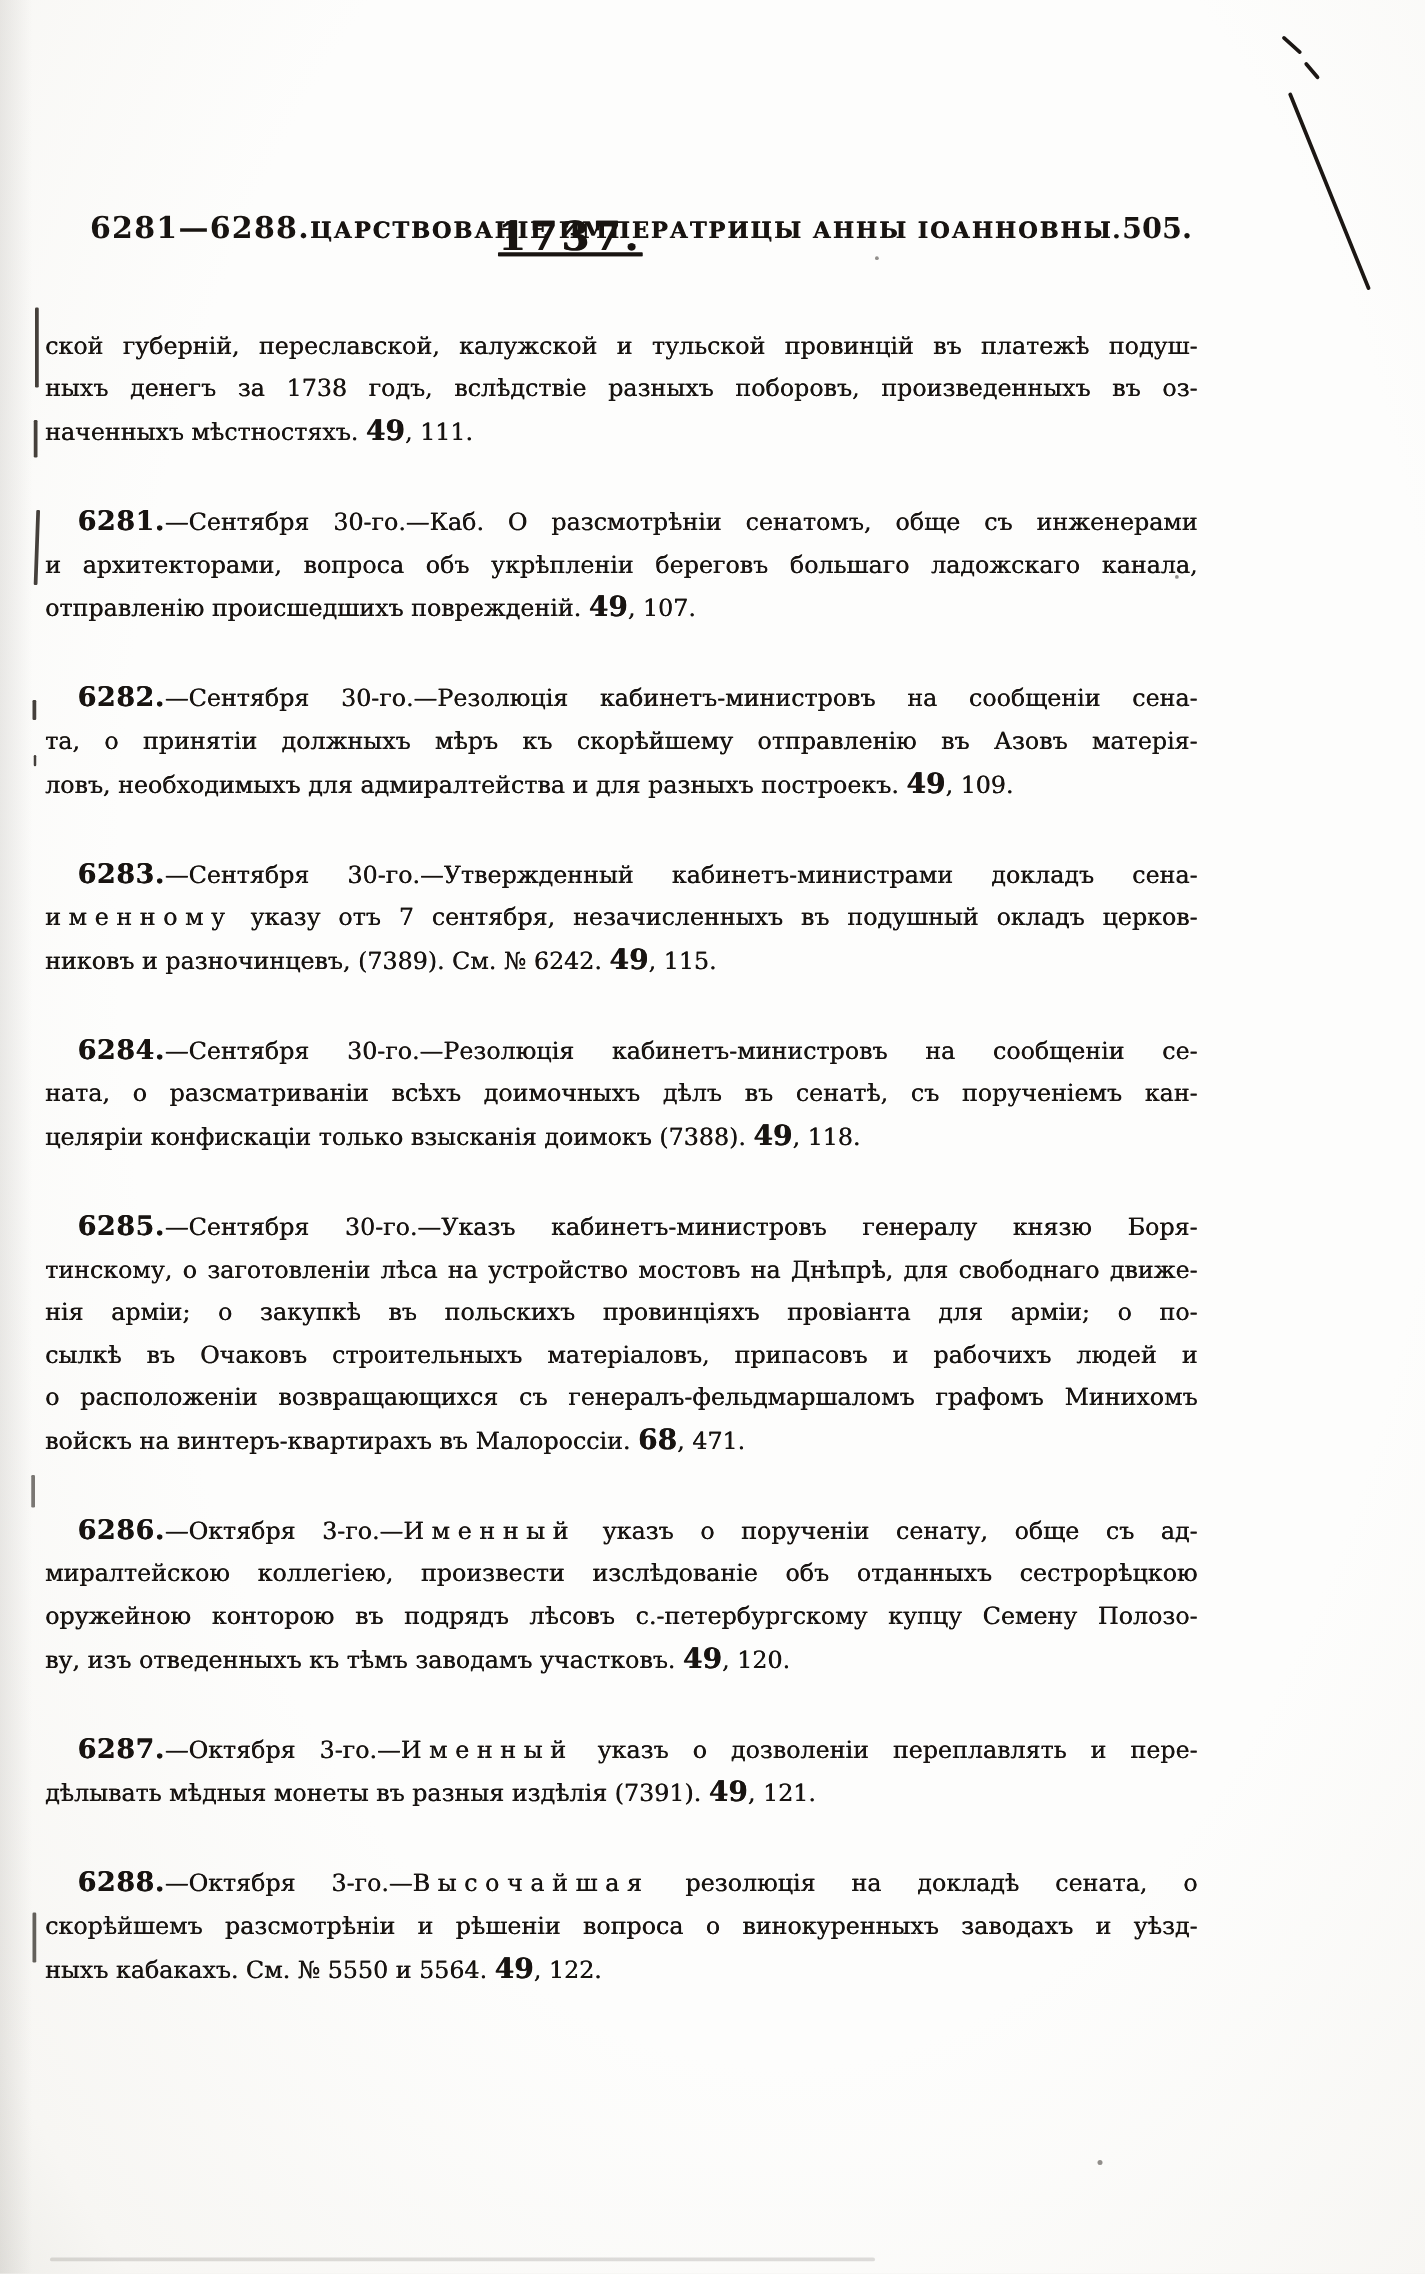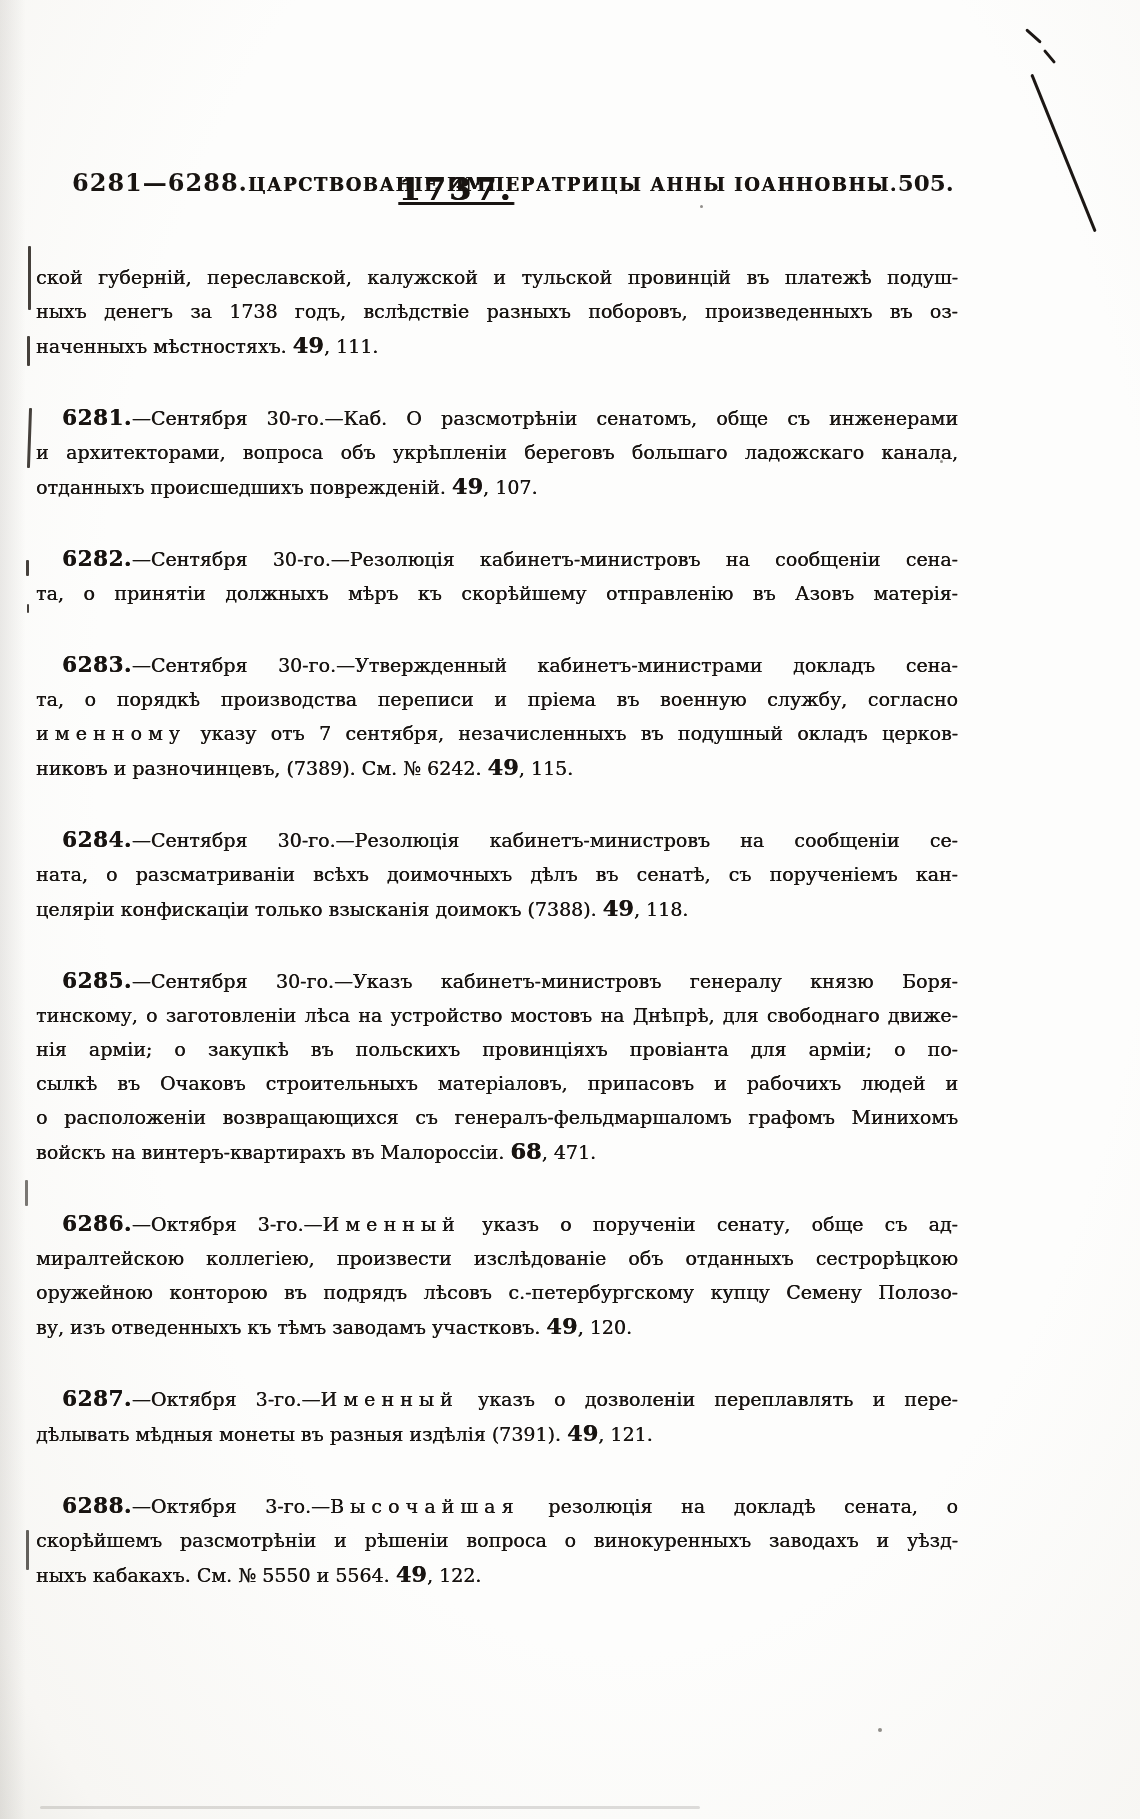--- a/index.html
+++ b/index.html
@@ -97,29 +97,29 @@
 
   <div class="entries">
       <div class="entry">
         <div class="line jfull"><span>ской губерній, переславской, калужской и тульской провинцій въ платежѣ подуш-</span></div>
         <div class="line jfull"><span>ныхъ денегъ за 1738 годъ, вслѣдствіе разныхъ поборовъ, произведенныхъ въ оз-</span></div>
         <div class="line"><span>наченныхъ мѣстностяхъ. </span><span class="r-ref">49</span><span>, 111.</span></div>
       </div>
       <div class="entry indent">
         <div class="line jfull"><span class="r-num">6281.</span><span>—Сентября 30-го.—Каб. О разсмотрѣніи сенатомъ, обще съ инженерами</span></div>
         <div class="line jfull"><span>и архитекторами, вопроса объ укрѣпленіи береговъ большаго ладожскаго канала,</span></div>
-        <div class="line"><span>отданныхъ происшедшихъ поврежденій. </span><span class="r-ref">49</span><span>, 107.</span></div>
+        <div class="line"><span>отправленію происшедшихъ поврежденій. </span><span class="r-ref">49</span><span>, 107.</span></div>
       </div>
       <div class="entry indent">
         <div class="line jfull"><span class="r-num">6282.</span><span>—Сентября 30-го.—Резолюція кабинетъ-министровъ на сообщеніи сена-</span></div>
         <div class="line jfull"><span>та, о принятіи должныхъ мѣръ къ скорѣйшему отправленію въ Азовъ матерія-</span></div>
+        <div class="line"><span>ловъ, необходимыхъ для адмиралтейства и для разныхъ построекъ. </span><span class="r-ref">49</span><span>, 109.</span></div>
       </div>
       <div class="entry indent">
         <div class="line jfull"><span class="r-num">6283.</span><span>—Сентября 30-го.—Утвержденный кабинетъ-министрами докладъ сена-</span></div>
-        <div class="line jfull"><span>та, о порядкѣ производства переписи и пріема въ военную службу, согласно</span></div>
         <div class="line jfull"><span class="r-sp">именному</span><span> указу отъ 7 сентября, незачисленныхъ въ подушный окладъ церков-</span></div>
         <div class="line"><span>никовъ и разночинцевъ, (7389). См. № 6242. </span><span class="r-ref">49</span><span>, 115.</span></div>
       </div>
       <div class="entry indent">
         <div class="line jfull"><span class="r-num">6284.</span><span>—Сентября 30-го.—Резолюція кабинетъ-министровъ на сообщеніи се-</span></div>
         <div class="line jfull"><span>ната, о разсматриваніи всѣхъ доимочныхъ дѣлъ въ сенатѣ, съ порученіемъ кан-</span></div>
         <div class="line"><span>целяріи конфискаціи только взысканія доимокъ (7388). </span><span class="r-ref">49</span><span>, 118.</span></div>
       </div>
       <div class="entry indent">
         <div class="line jfull"><span class="r-num">6285.</span><span>—Сентября 30-го.—Указъ кабинетъ-министровъ генералу князю Боря-</span></div>

